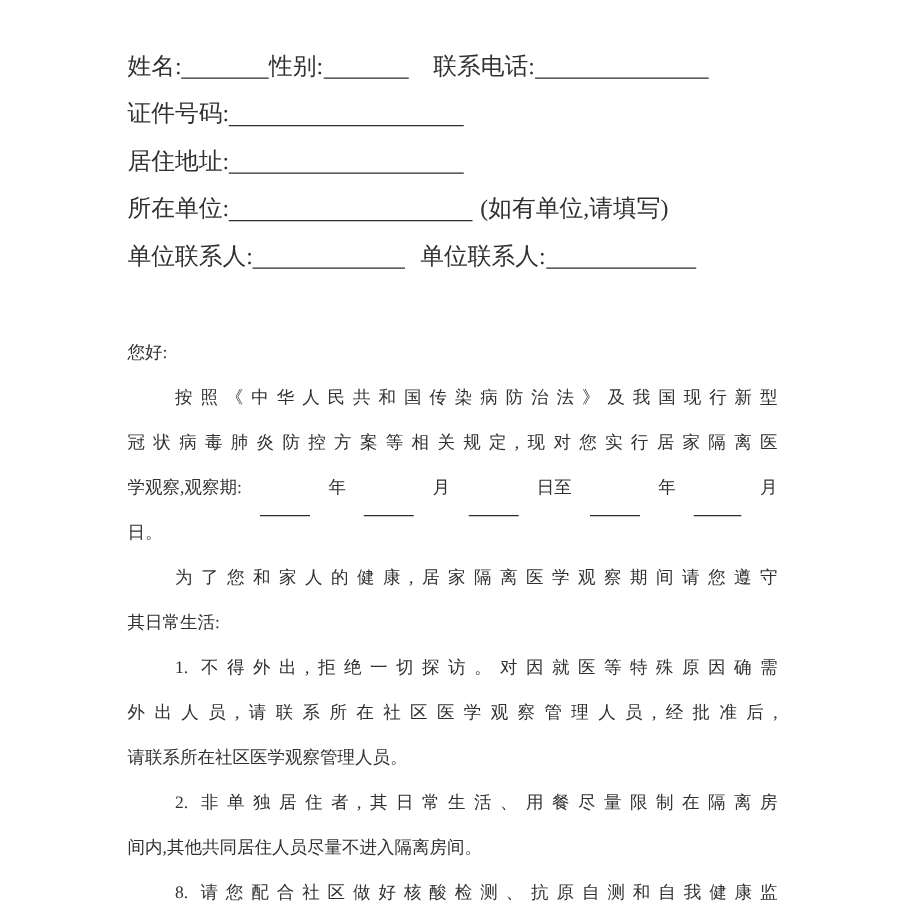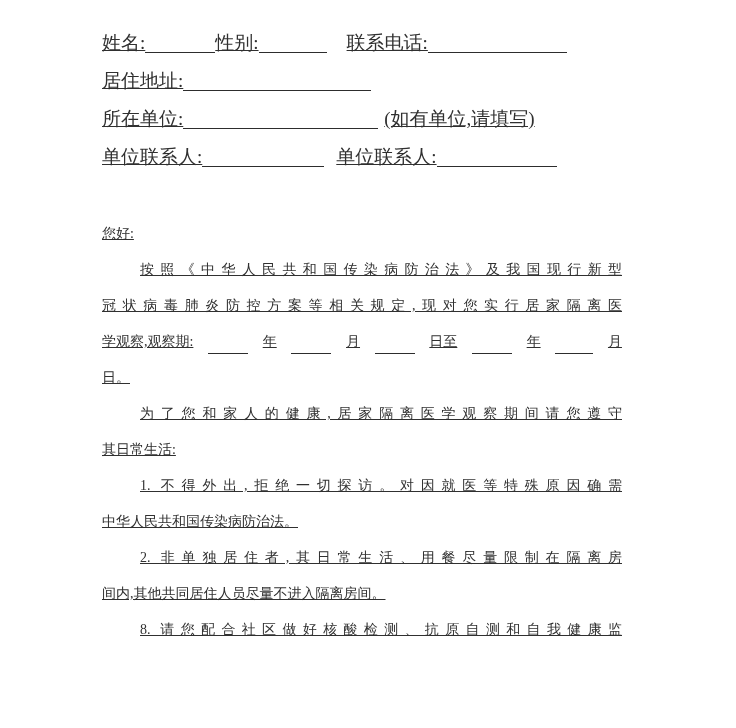--- a/index.html
+++ b/index.html
@@ -6,22 +6,21 @@
   body {
     width: 736px; height: 728px;
     background: #ffffff;
     color: #303030;
     font-family: "Liberation Serif", "DejaVu Serif", serif;
     overflow: hidden;
   }
   .page {
     box-sizing: border-box;
     width: 736px; height: 728px;
-    padding: 24px 114px 0 102px;
-    text-decoration: underline;
+    padding: 35px 114px 0 102px;
   }
   
   .form-line {
     height: 38px; line-height: 38px;
     font-size: 19px;
     white-space: nowrap;
   }
   .u {
     display: inline-block;
     height: 18px;
@@ -45,30 +44,31 @@
   
   .letter-line {
     height: 36px; line-height: 36px;
     font-size: 14px;
   }
   .jl { text-align: justify; text-align-last: justify; }
   .ind { text-indent: 38px; }
   .obs {
     display: flex;
     justify-content: space-between;
-    align-items: center;
+    align-items: flex-end;
   }
 </style>
 </head>
 <body>
 
 <div class="page">
 
   <div class="form-line"><span>姓名:</span><span class="u w70"></span><span>性别:</span><span class="u w68"></span><span class="gap g20"></span><span>联系电话:</span><span class="u w139"></span></div>
 
+  <div class="form-line"><span>证件号码:</span><span class="u w188"></span></div>
 
   <div class="form-line"><span>居住地址:</span><span class="u w188"></span></div>
 
   <div class="form-line"><span>所在单位:</span><span class="u w195"></span><span class="gap g6"></span><span>(如有单位,请填写)</span></div>
 
   <div class="form-line"><span>单位联系人:</span><span class="u w122"></span><span class="gap g12"></span><span>单位联系人:</span><span class="u w120"></span></div>
 
   <div class="spacer"></div>
 
   <div class="letter-line">您好:</div>
@@ -87,18 +87,19 @@
       <span class="u w40"></span>
       <span>年</span>
       <span class="u w38"></span>
       <span>月</span>
     </div>
 
   <div class="letter-line">日。</div>
   <div class="letter-line jl ind">为了您和家人的健康,居家隔离医学观察期间请您遵守</div>
   <div class="letter-line">其日常生活:</div>
   <div class="letter-line jl ind">1. 不得外出,拒绝一切探访。对因就医等特殊原因确需</div>
-  <div class="letter-line">中华人民共和国传染病防治法。</div>
+  <div class="letter-line jl">外出人员,请联系所在社区医学观察管理人员,经批准后,</div>
+  <div class="letter-line">请联系所在社区医学观察管理人员。</div>
   <div class="letter-line jl ind">2. 非单独居住者,其日常生活、用餐尽量限制在隔离房</div>
   <div class="letter-line">间内,其他共同居住人员尽量不进入隔离房间。</div>
   <div class="letter-line jl ind">8. 请您配合社区做好核酸检测、抗原自测和自我健康监</div>
 
 </div>
 
 </body></html>

